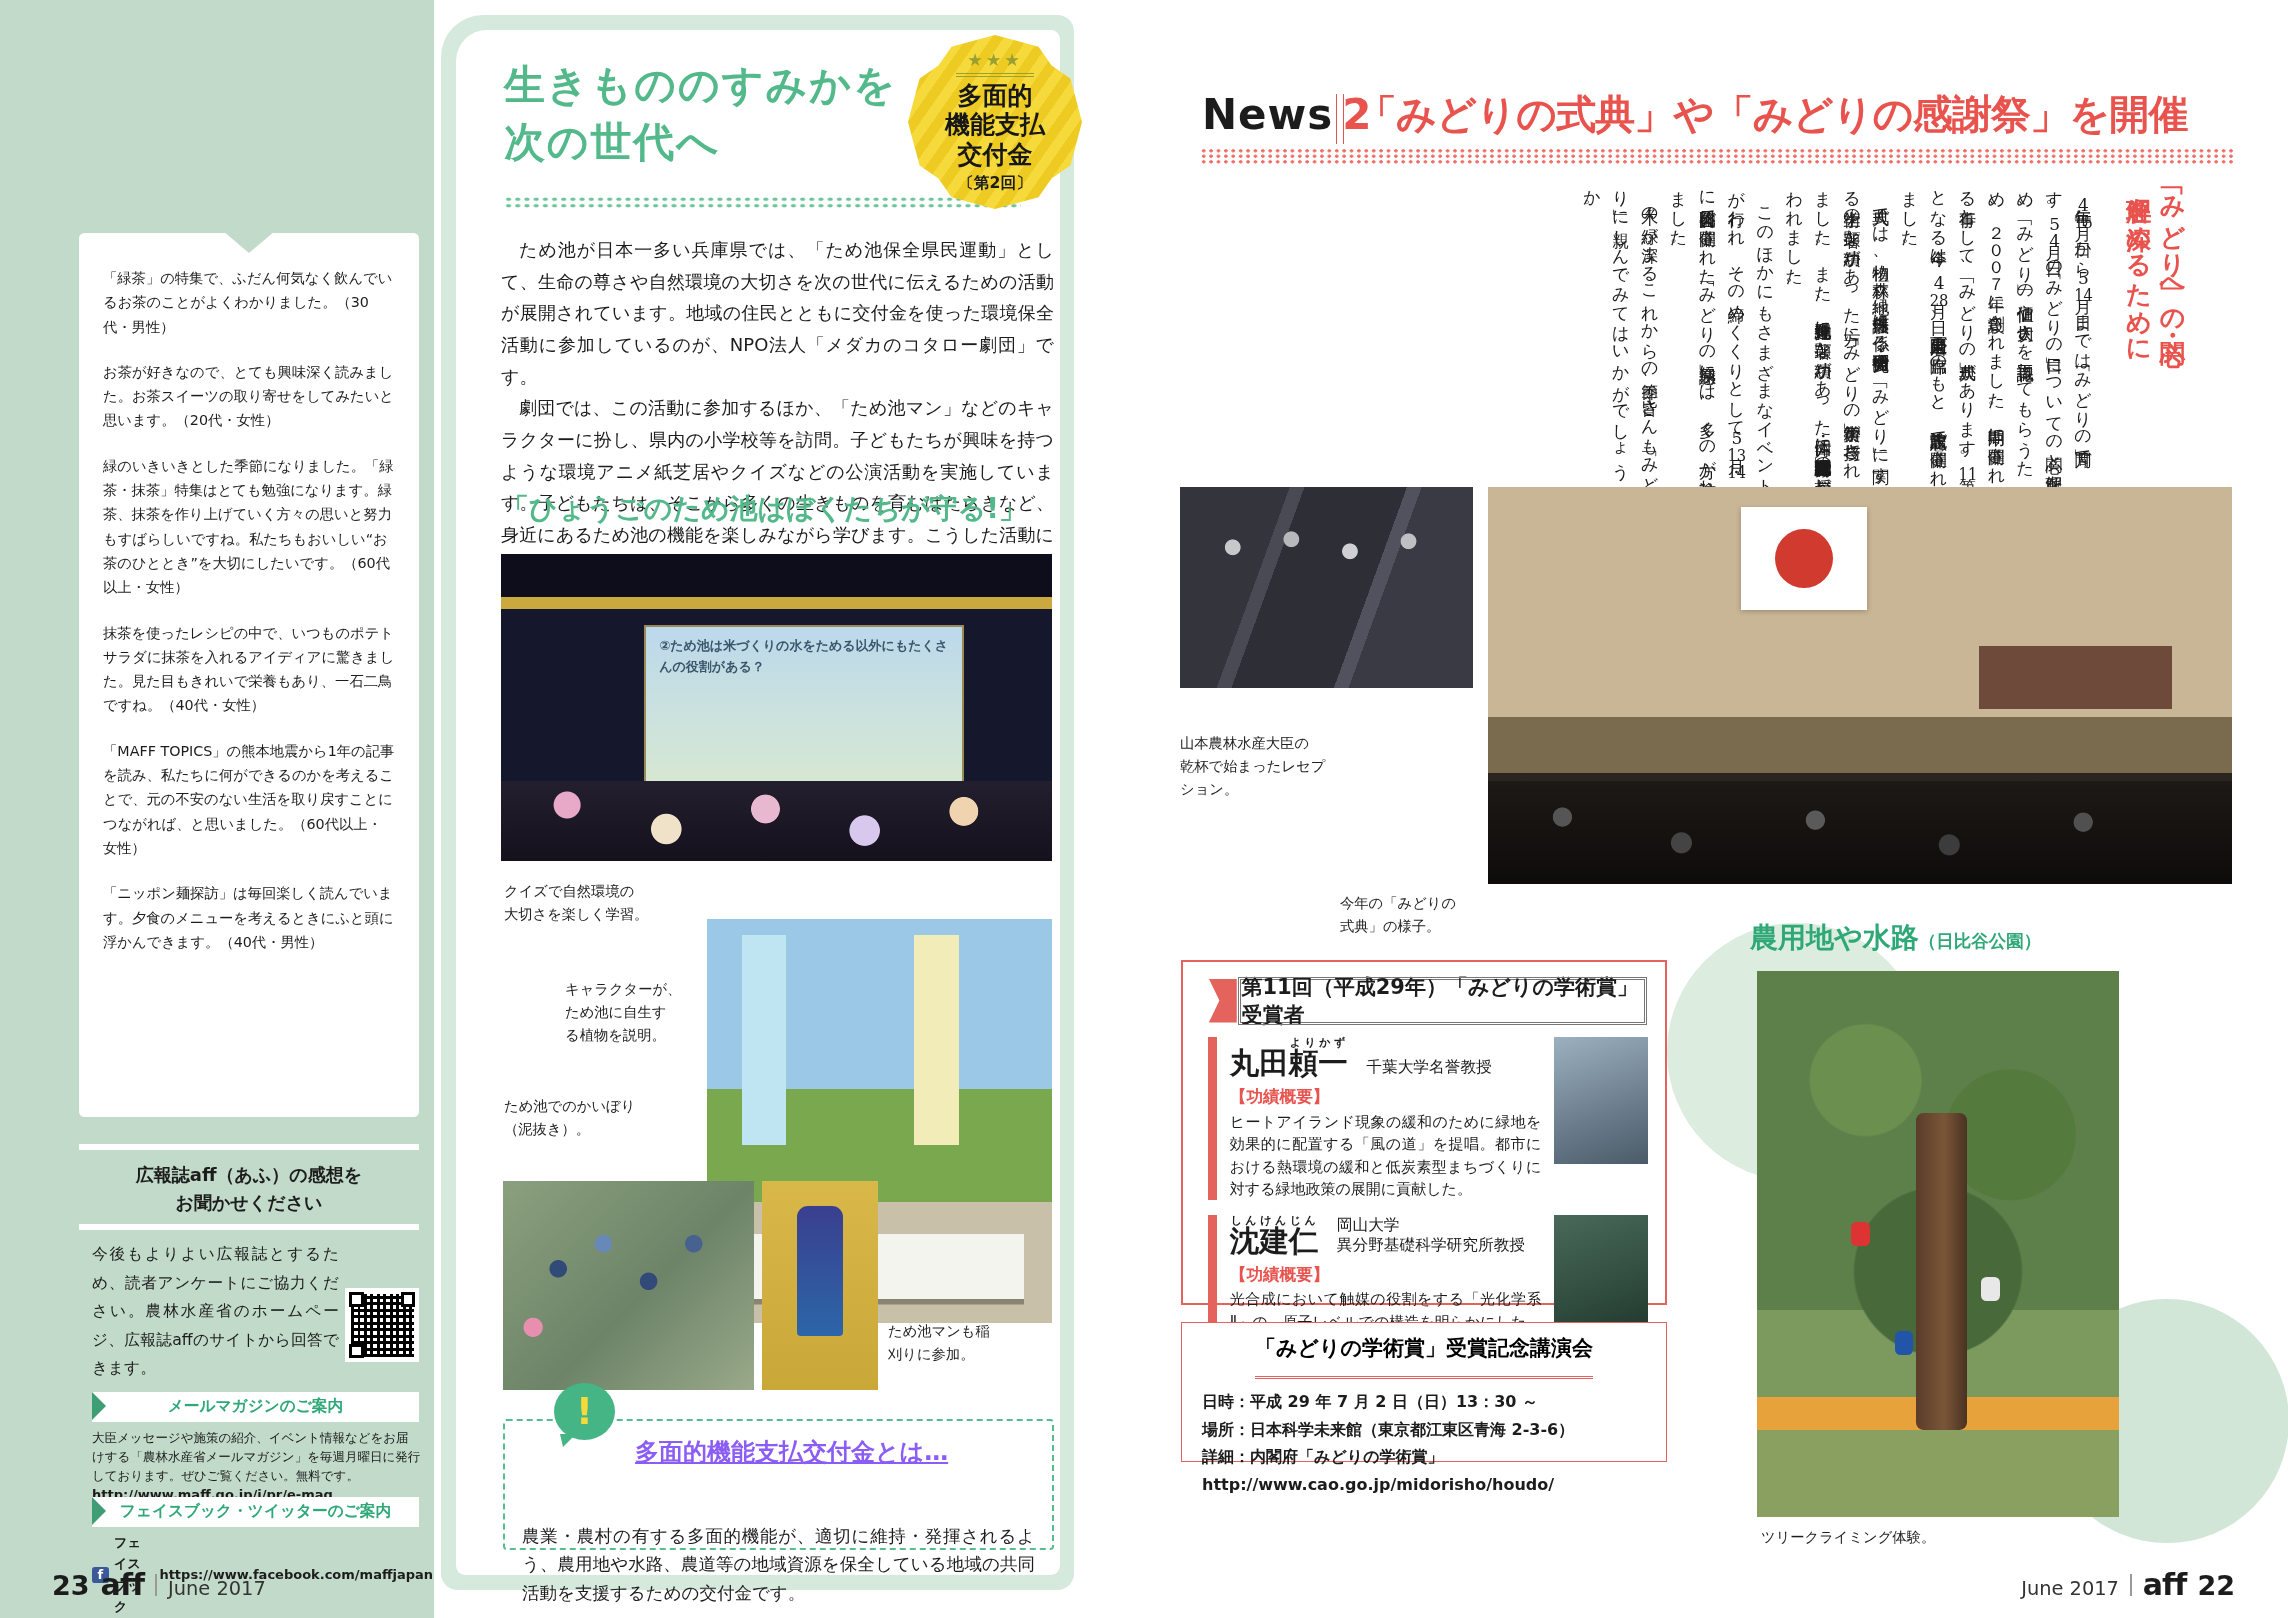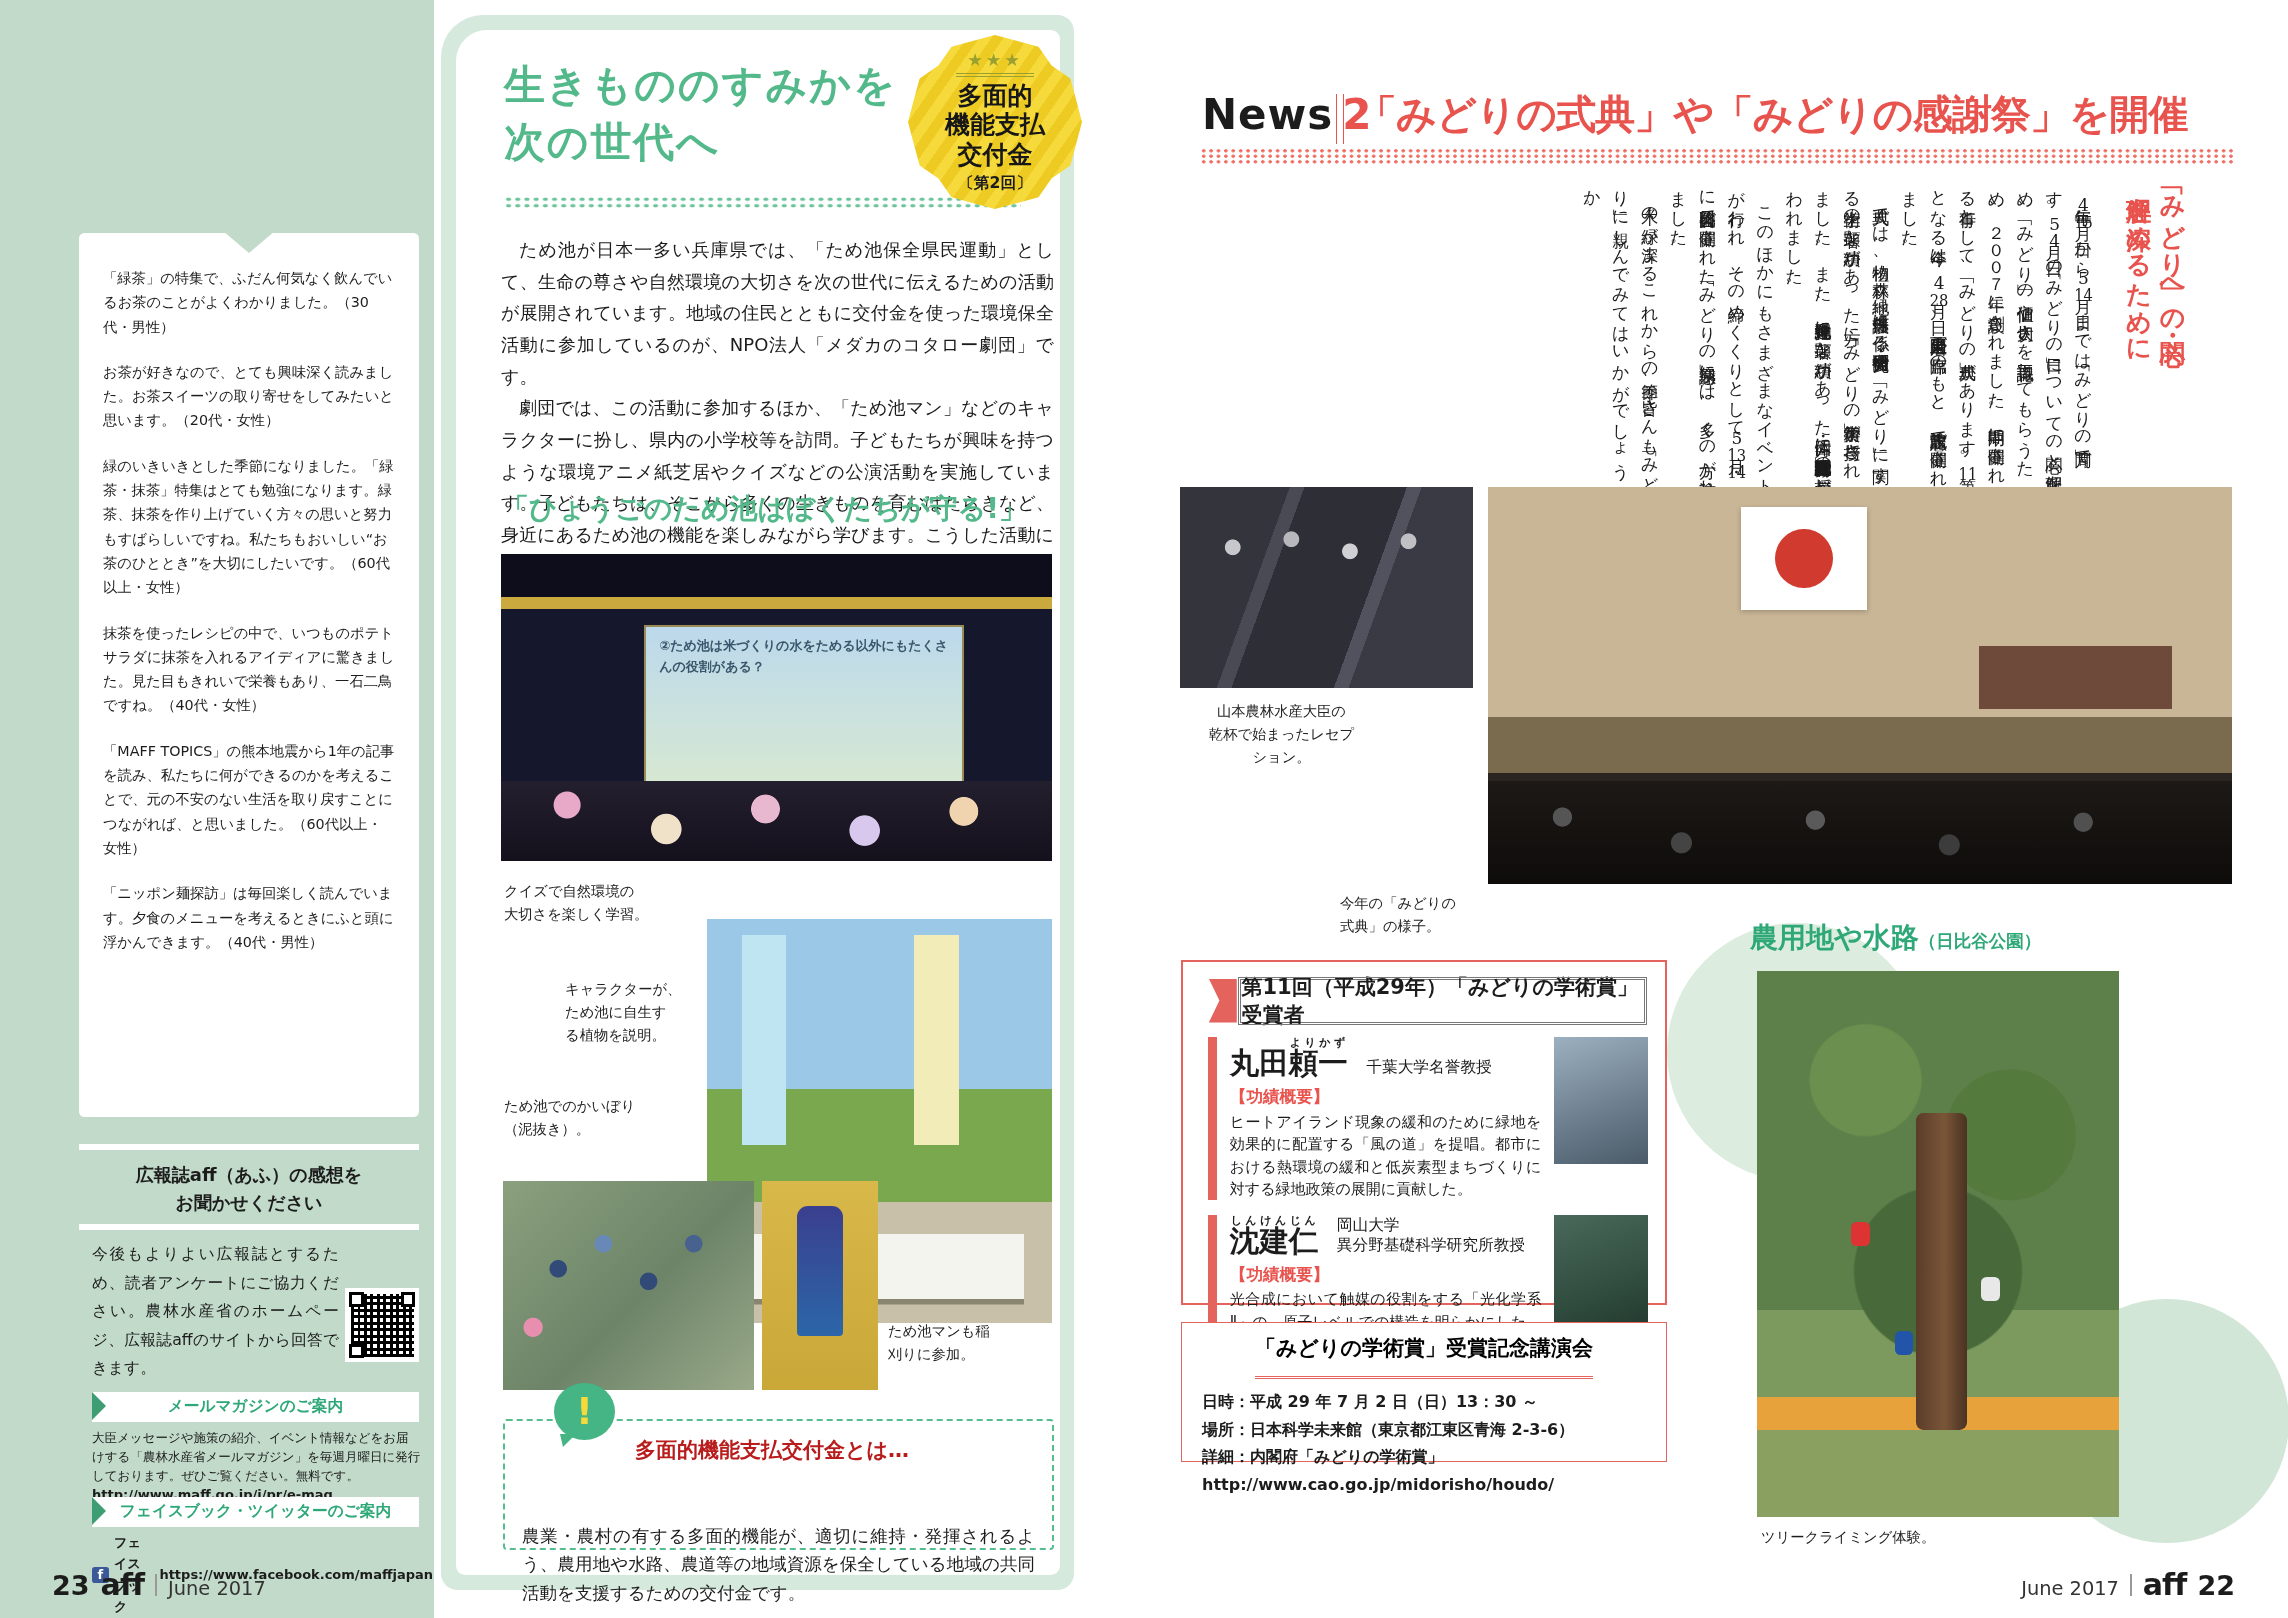--- a/index.html
+++ b/index.html
@@ -88,21 +88,21 @@
       radial-gradient(circle at 40% 30%,#6888b8 0 8.3px,transparent 9.2px),
       radial-gradient(circle at 58% 48%,#324a78 0 8.3px,transparent 9.2px),
       radial-gradient(circle at 76% 30%,#48628f 0 8.3px,transparent 9.2px),
       radial-gradient(circle at 12% 70%,#e88fb0 0 9.2px,transparent 10px);}
   .ph-rice{left:762px;top:1181px;width:116px;height:209px;background:linear-gradient(#d9b84a,#c9a838);}
   .rice-man{position:absolute;left:30%;top:12%;width:40%;height:62%;background:linear-gradient(#3a3f8f,#2c66a8);border-radius:11px 11px 3.7px 3.7px;}
   .infobox{position:absolute;left:503px;top:1419px;width:551px;height:131px;border:2.8px dashed #56bd8f;border-radius:3.7px;box-sizing:border-box;z-index:2;}
   .info-balloon{position:absolute;left:554px;top:1383px;width:61px;height:57px;background:#45b585;border-radius:50%;z-index:4;
       display:flex;align-items:center;justify-content:center;color:#f6d93a;font-size:37px;font-weight:bold;}
   .info-balloon::after{content:"";position:absolute;left:5.5px;bottom:-7.4px;border-left:3.7px solid transparent;border-right:13px solid transparent;border-top:13px solid #45b585;}
-  .info-title{position:absolute;left:635px;top:1436px;color:#b91c1c;font-size:21px;font-weight:bold;z-index:4;}
+  .info-title{position:absolute;left:635px;top:1436px;color:#8b5cf6;font-size:24px;font-weight:bold;z-index:4;text-decoration:underline;}
   .info-body{position:absolute;left:522px;top:1522px;width:513px;font-size:17.5px;line-height:1.62;z-index:4;text-align:justify;}
   
   .news-kicker{position:absolute;left:1202px;top:90px;display:flex;align-items:baseline;gap:9.2px;z-index:2;}
   .nk-word{font-size:42px;font-weight:bold;letter-spacing:0.9px;}
   .nk-num{font-size:42px;font-weight:bold;color:#e8534e;}
   .news-sep{position:absolute;left:1336px;top:94px;width:5.5px;height:50px;border-left:1.8px solid #e8534e;border-right:1.8px solid #e8534e;}
   .news-title{position:absolute;left:1357px;top:87px;font-size:40px;font-weight:bold;color:#e8534e;letter-spacing:-0.9px;}
   .news-dots{position:absolute;left:1200px;top:148px;width:1034px;height:15.7px;
      background-image:radial-gradient(#ef6a60 1.8px,transparent 2.3px);background-size:7.4px 5.5px;}
   .vert-article{position:absolute;left:1272px;top:179px;width:917px;height:310px;writing-mode:vertical-rl;
@@ -293,21 +293,21 @@
 
   <div class="vert-article">
     <div class="vert-head pl">「みどり」への関心・
 理解を深めるために</div>
     <div id="vert-body" style="display:contents;"><p>毎年<span class="tcy">4</span>月<span class="tcy">15</span>日から<span class="tcy">5</span>月<span class="tcy">14</span>日までは「みどりの月間」です。<span class="tcy">5</span>月<span class="tcy">4</span>日の「みどりの日」についての関心と理解を高め、「みどり」の価値や大切さを再認識してもらうため、２００７年に創設されました。期間中に開催される行事として、「みどりの式典」があります。第<span class="tcy">11</span>回となる今年は、<span class="tcy">4</span>月<span class="tcy">28</span>日、天皇皇后両陛下ご臨席のもと、憲政記念館で開催されました。</p><p>式典では、植物、森林、緑地、自然保護等に係る研究・技術開発や、「みどり」に関する学術上の顕著な功績があった方に「みどりの学術賞」が授与されました。また、緑化推進運動に顕著な功績があった方・団体に「緑化推進運動功労者内閣総理大臣表彰」の授与が行われました。</p><p>このほかにもさまざまなイベントが行われ、その締めくくりとして<span class="tcy">5</span>月<span class="tcy">13</span>・<span class="tcy">14</span>日に日比谷公園で開催された「みどりの感謝祭」には、多くの方が訪れました。</p><p>木々の緑が深まるこれからの季節、皆さんも「みどり」に親しんでみてはいかがでしょうか。</p></div>
   </div>
 
   <div class="ph ph-reception">
       <div class="recep-heads"></div>
     </div>
-  <div class="caption pl" style="left:1180px;top:700px;width:203px;text-align:center;">山本農林水産大臣の
+  <div class="caption pl" style="left:1180px;top:732px;width:203px;">山本農林水産大臣の
 乾杯で始まったレセプ
 ション。</div>
 
   <div class="ph ph-ceremony">
     <div class="flag">
         <i></i>
       </div>
     <div class="cer-table"></div>
     <div class="cer-aud"></div>
   </div>

